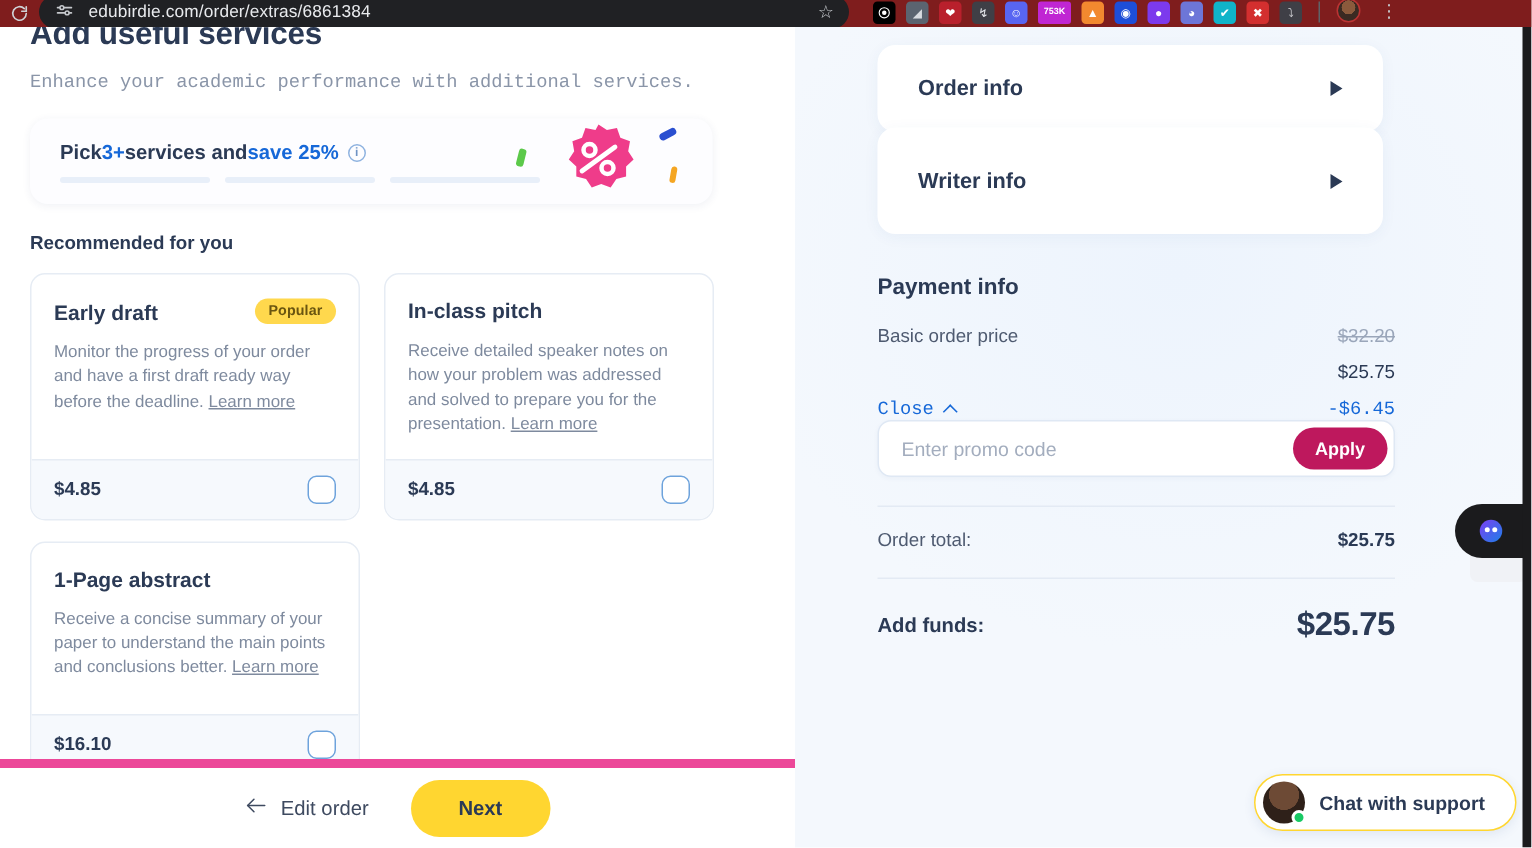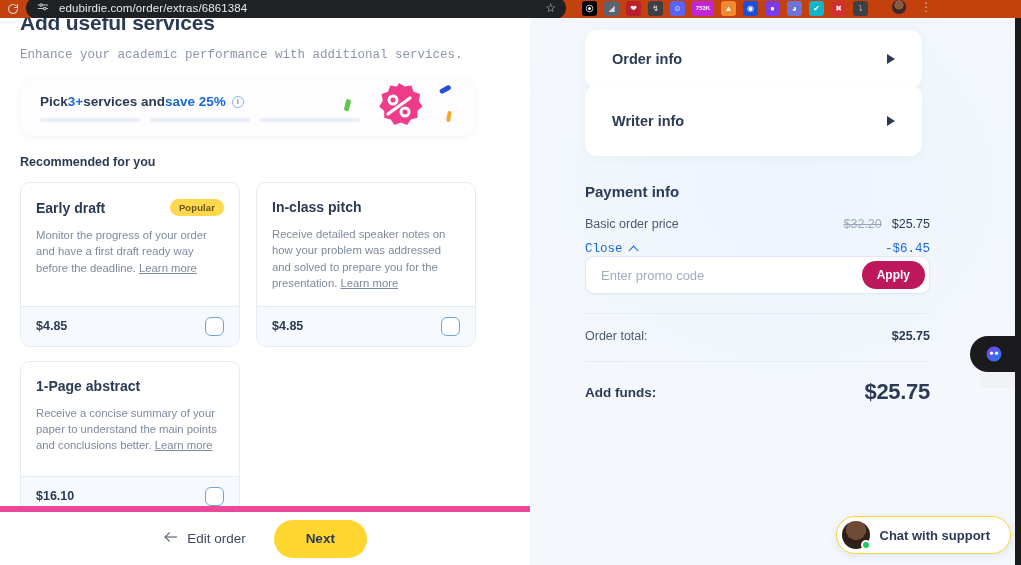--- a/index.html
+++ b/index.html
@@ -6,21 +6,21 @@
   html, body {
     width: 1021px; height: 565px;
     overflow: hidden;
     font-family: "Liberation Sans", sans-serif;
     background: #ffffff;
   }
 
   
   #browser-chrome {
     position: absolute; left: 0; top: 0; width: 1021px; height: 18px;
-    background: #c2410c;
+    background: #7f1d1d;
     display: flex; align-items: center;
   }
   #reload-icon {
     width: 18px; margin-left: 4px; display: flex; align-items: center;
     justify-content: center; color: #cfd2d6;
   }
   #omnibox {
     position: relative;
     margin-left: 4px;
     height: 22px; width: 540px;
@@ -200,21 +200,21 @@
   #payment-panel {
     position: absolute; left: 55px; top: 165px; width: 345px;
   }
   #payment-title { font-size: 15px; font-weight: 700; color: #2b3a55; }
   #price-row {
     margin-top: 17px;
     display: flex; align-items: baseline; justify-content: space-between;
     font-size: 12.5px;
   }
   #price-label { color: #4e5a70; }
-  #price-values { display: flex; gap: 10px; align-items: baseline; }
+  #price-values { display: flex; gap: 10px; align-items: baseline; flex-direction: column; }
   #price-old { color: #9aa6ba; text-decoration: line-through; font-size: 12.5px; }
   #price-new { color: #2b3a55; font-size: 12.5px; }
   #discount-row {
     margin-top: 11px;
     display: flex; align-items: center; justify-content: space-between;
     font-size: 12.5px;
     font-family: Liberation Mono, monospace;
   }
   #close-toggle {
     display: flex; align-items: center; gap: 7px;

